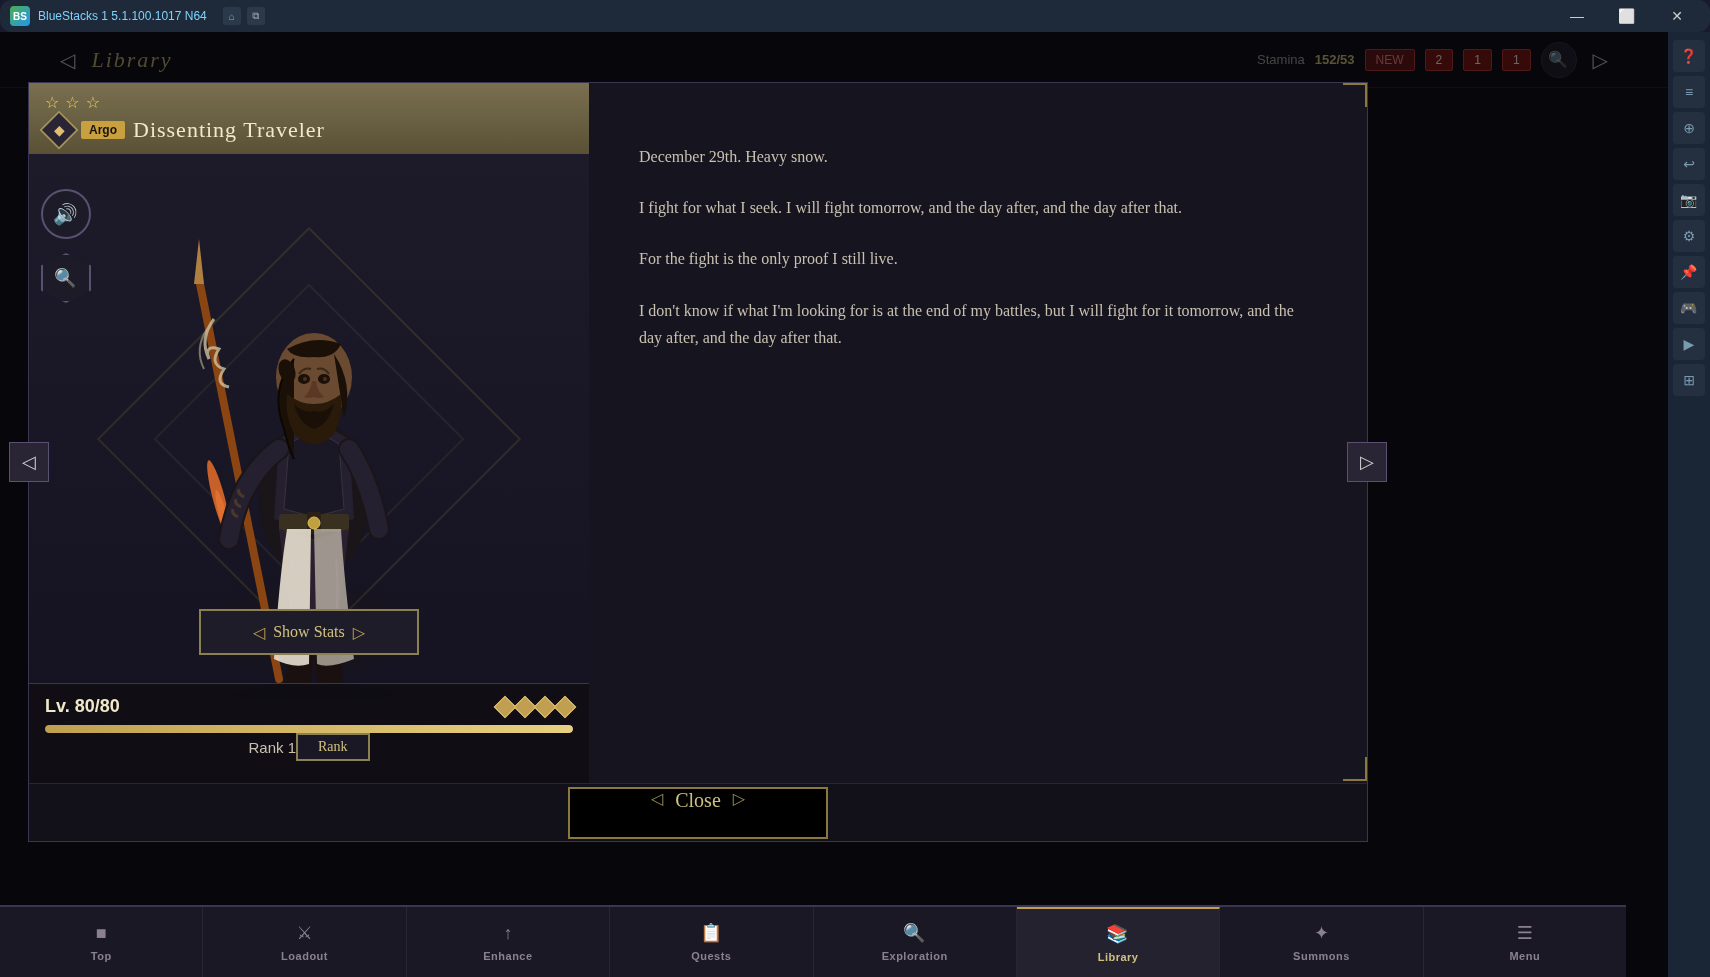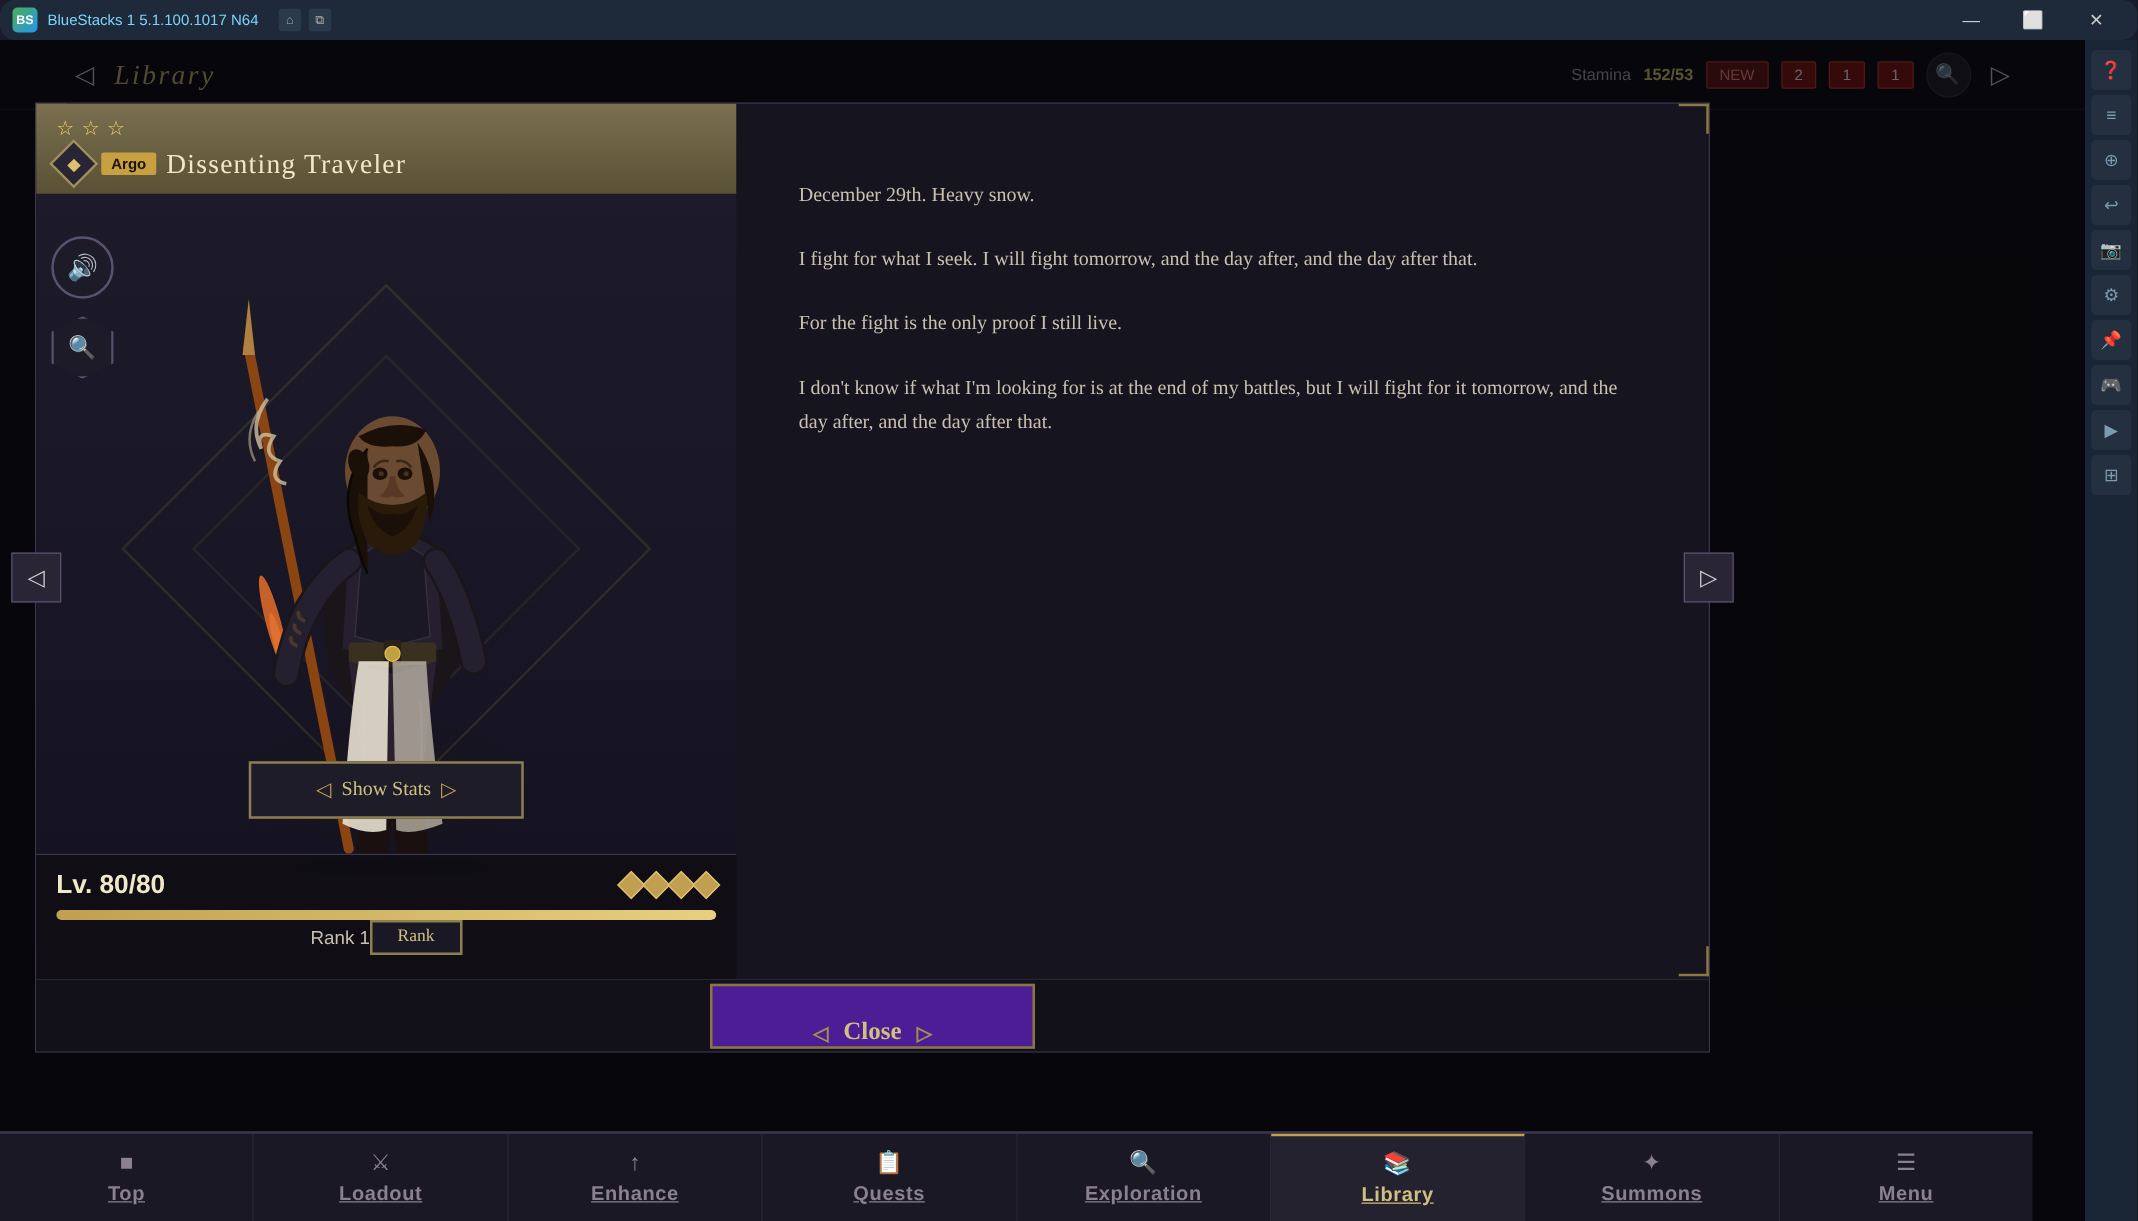--- a/index.html
+++ b/index.html
@@ -315,21 +315,21 @@
       height: 100px;
       background: rgba(16,14,20,0.95);
       border-top: 1px solid #3a3550;
       padding: 12px 16px;
     }
     .level-row {
       display: flex; align-items: center; justify-content: space-between;
       margin-bottom: 8px;
     }
     .level-text {
-      color: #f0e8c8; font-size: 21px; font-weight: bold;
+      color: #f0e8c8; font-size: 18px; font-weight: bold;
     }
     .enchant-diamonds {
       display: flex; gap: 4px;
     }
     .enchant-diamond {
       width: 16px; height: 16px;
       background: #3a3550;
       border: 1px solid #7a7090;
       transform: rotate(45deg);
     }
@@ -390,29 +390,28 @@
     .close-btn-area {
       height: 72px;
       display: flex;
       align-items: center;
       justify-content: center;
       background: #12111a;
       border-top: 1px solid #2a2535;
     }
     .close-btn {
       width: 260px; height: 52px;
-      background: #4c1d95;
+      background: #000000;
       border: 2px solid #8a7840;
-      display: flex; align-items: flex-end; justify-content: center;
+      display: flex; align-items: flex-start; justify-content: center;
       color: #d0c080; font-size: 20px;
       font-family: Georgia, serif;
       cursor: pointer;
       gap: 12px;
       position: relative;
-      font-weight: bold;
     }
     .close-btn::before {
       content: '◁';
       color: #a09050;
       font-size: 16px;
     }
     .close-btn::after {
       content: '▷';
       color: #a09050;
       font-size: 16px;
@@ -467,21 +466,21 @@
       border-right: 1px solid #2a2535;
       padding: 8px 4px;
     }
     .nav-item:last-child { border-right: none; }
     .nav-item.active {
       background: #252230;
       color: #d0c080;
       border-top: 2px solid #c0a050;
     }
     .nav-icon { font-size: 18px; margin-bottom: 2px; }
-    .nav-label { font-size: 16px; font-weight: bold; letter-spacing: 0.5px; text-decoration: underline; }
+    .nav-label { font-size: 11px; font-weight: bold; letter-spacing: 0.5px; }
 
     
     .corner-tl {
       position: absolute; top: 0; left: 0;
       width: 24px; height: 24px;
       border-top: 2px solid #8a7840;
       border-left: 2px solid #8a7840;
     }
     .corner-tr {
       position: absolute; top: 0; right: 0;

